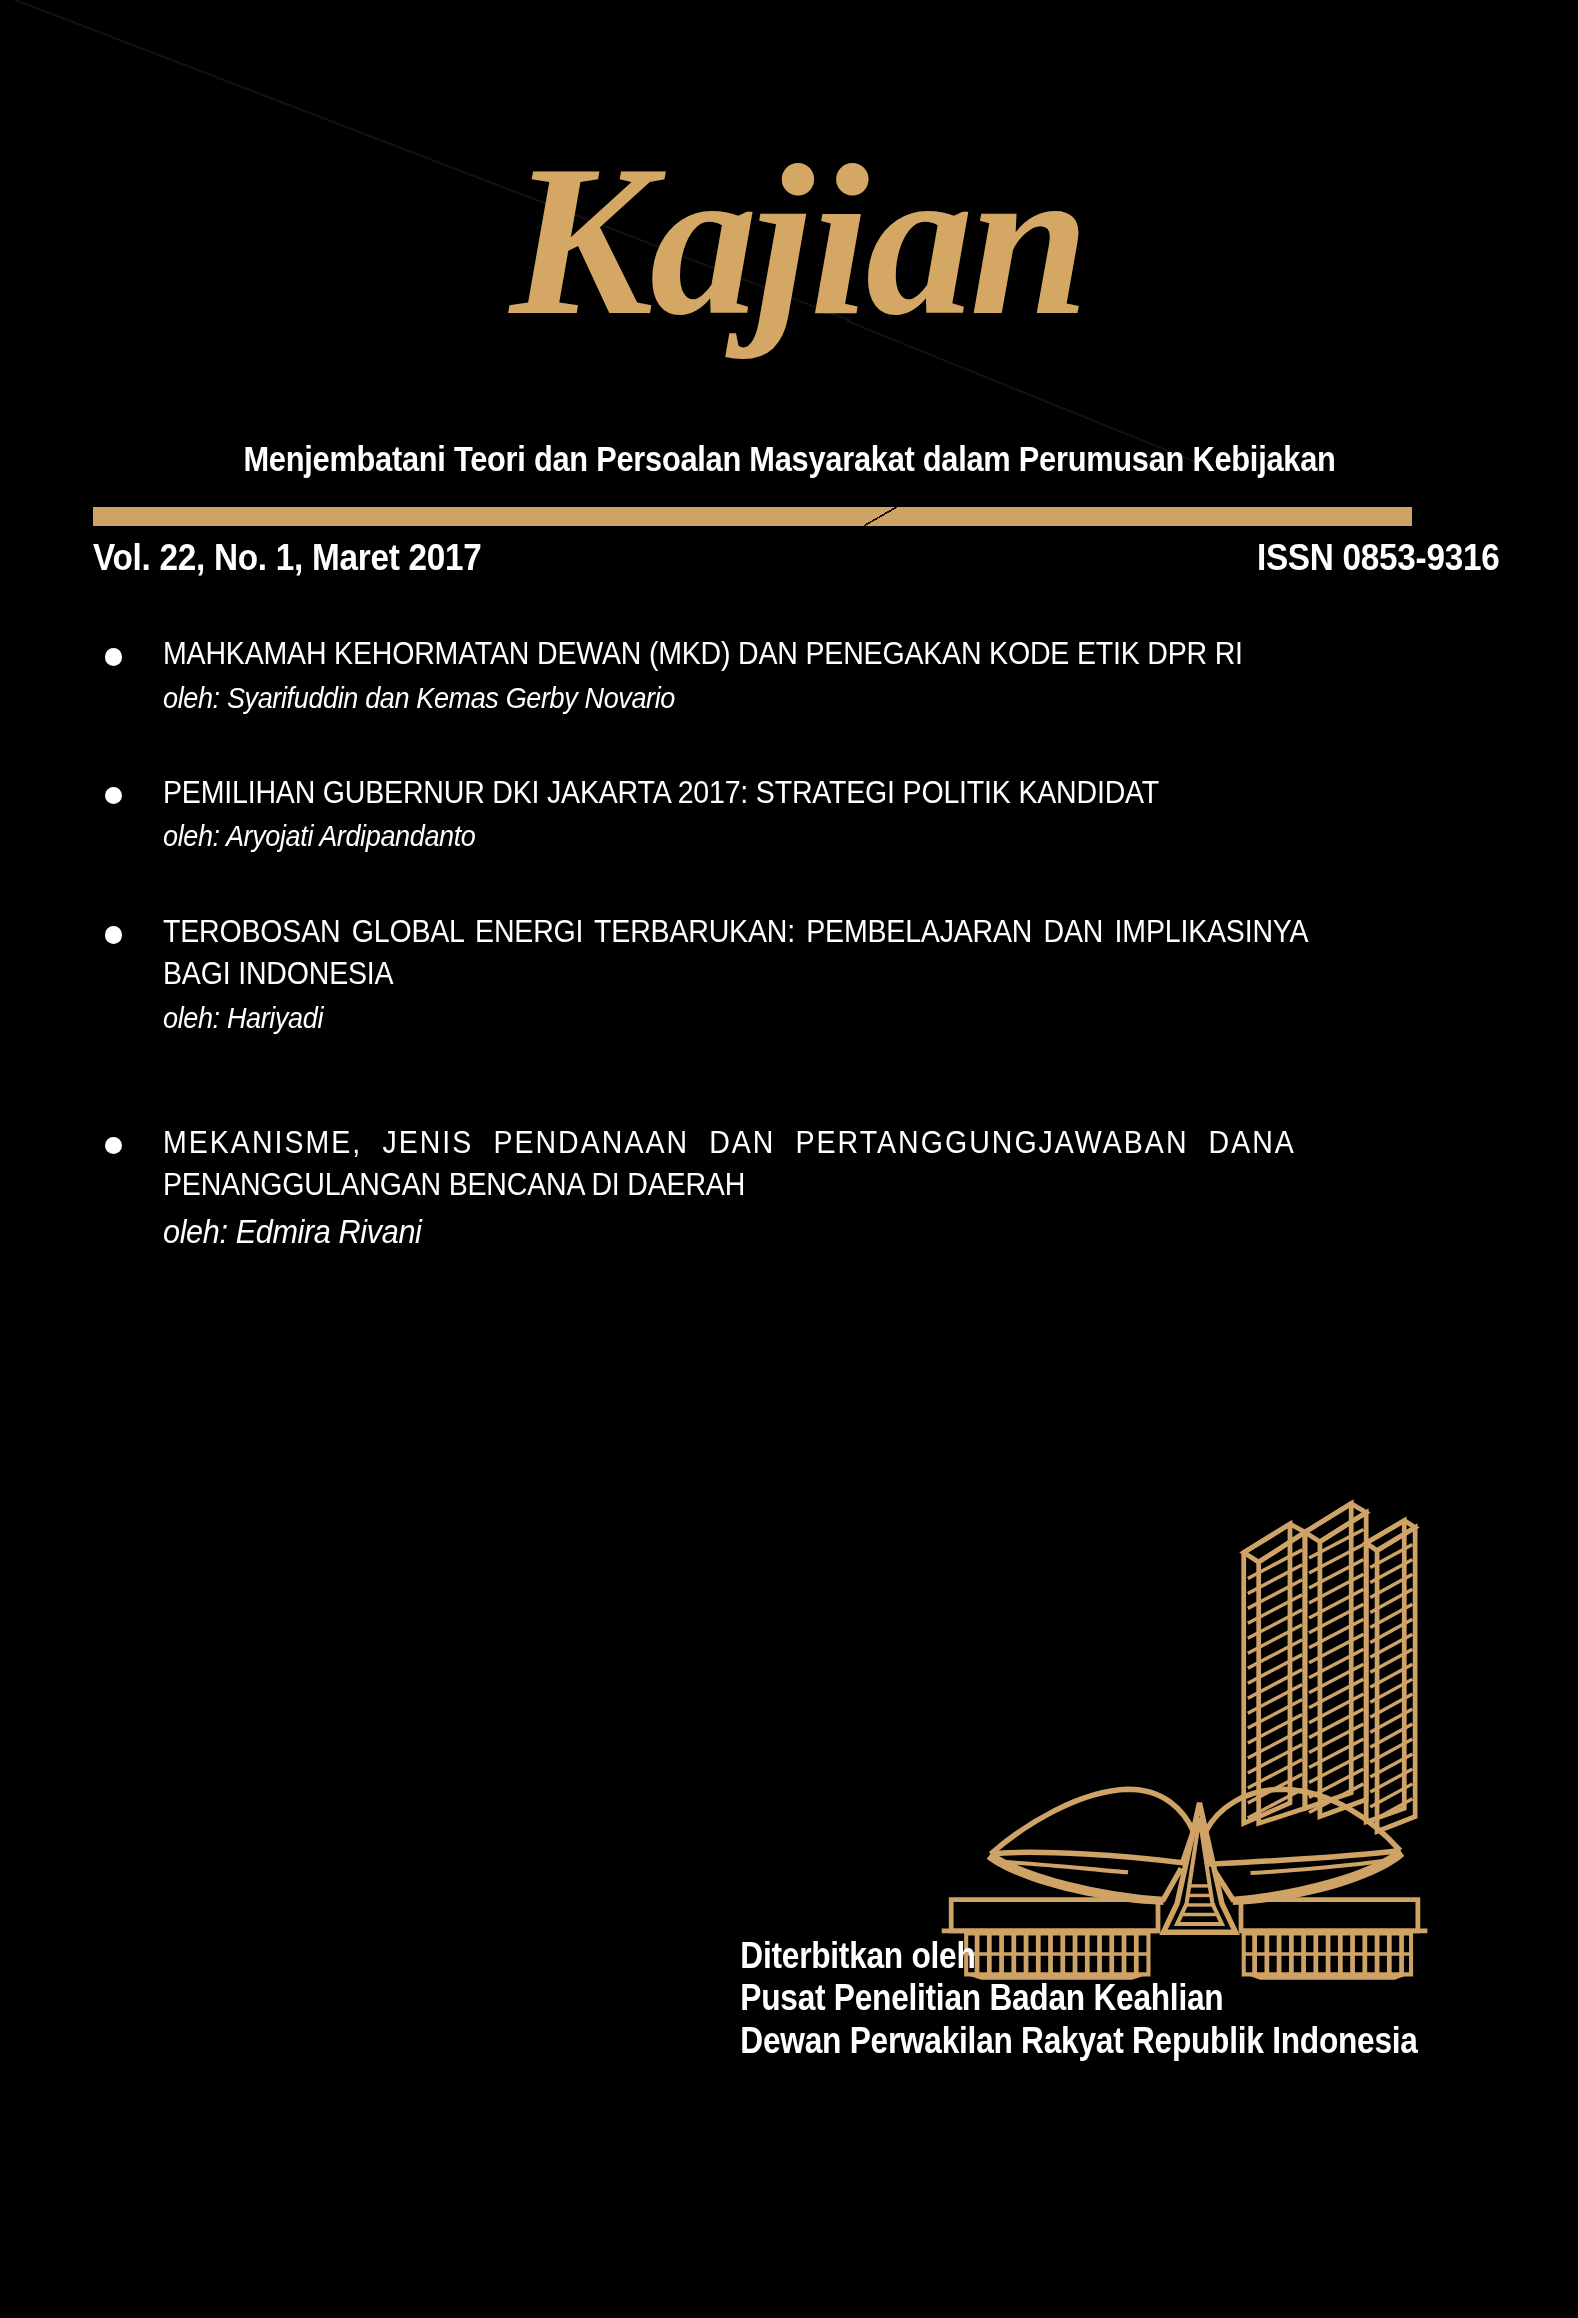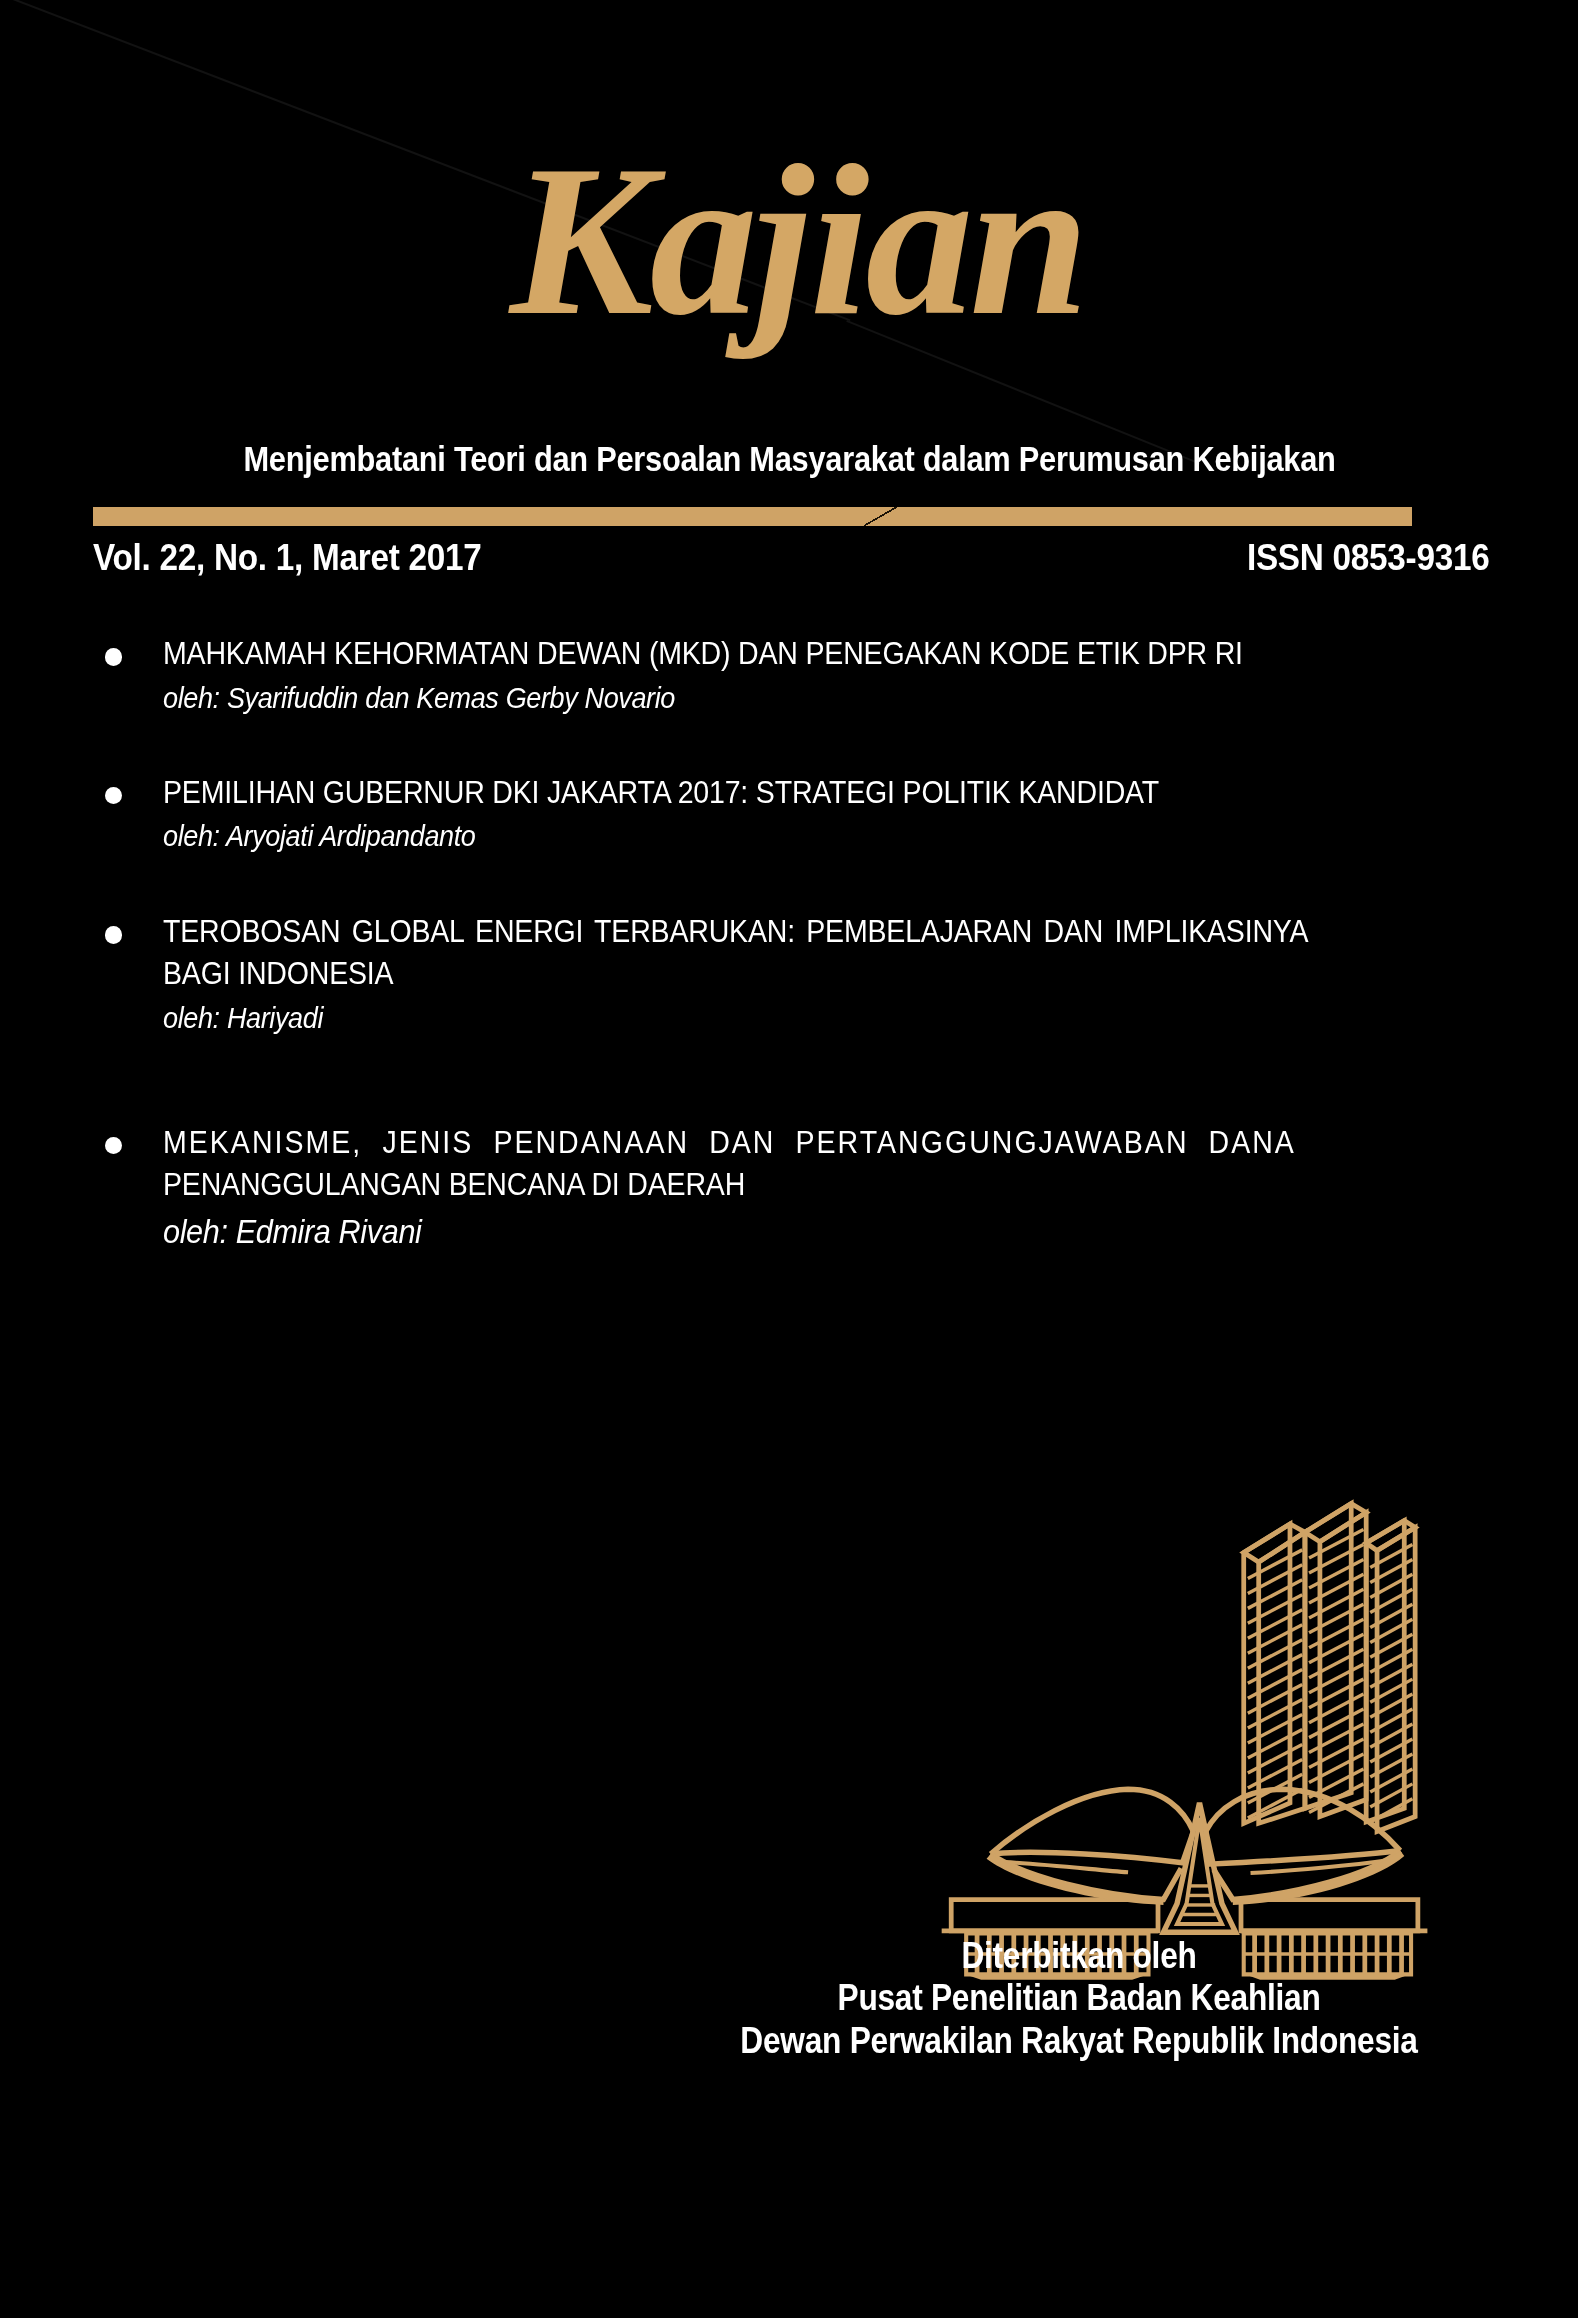--- a/index.html
+++ b/index.html
@@ -73,21 +73,21 @@
     left: 864px;
     top: 507px;
     width: 33px;
     height: 19px;
     background: linear-gradient(to bottom right, transparent 47%, #1a1206 47%, #1a1206 52%, transparent 52%);
   }
 
   .issue-line {
     position: absolute;
     left: 93px;
-    right: 90px;
+    right: 80px;
     top: 537px;
     height: 41px;
     text-decoration: underline;
   }
   .issue-vol, .issue-issn {
     position: absolute;
     top: 0;
     color: #FFFFFF;
     font-weight: 700;
     font-size: 37px;
@@ -169,21 +169,21 @@
     width: 517px;
     height: 497px;
   }
   #building svg { display: block; width: 100%; height: 100%; }
 
   
   #publisher {
     position: absolute;
     right: 161px;
     bottom: 257px;
-    text-align: center;
+    text-align: left;
   }
   #publisher div {
     color: #FFFFFF;
     font-weight: 700;
     font-size: 36px;
     line-height: 1.18;
     letter-spacing: -0.3px;
     transform: scaleX(0.88);
     transform-origin: right top;
     white-space: nowrap;

